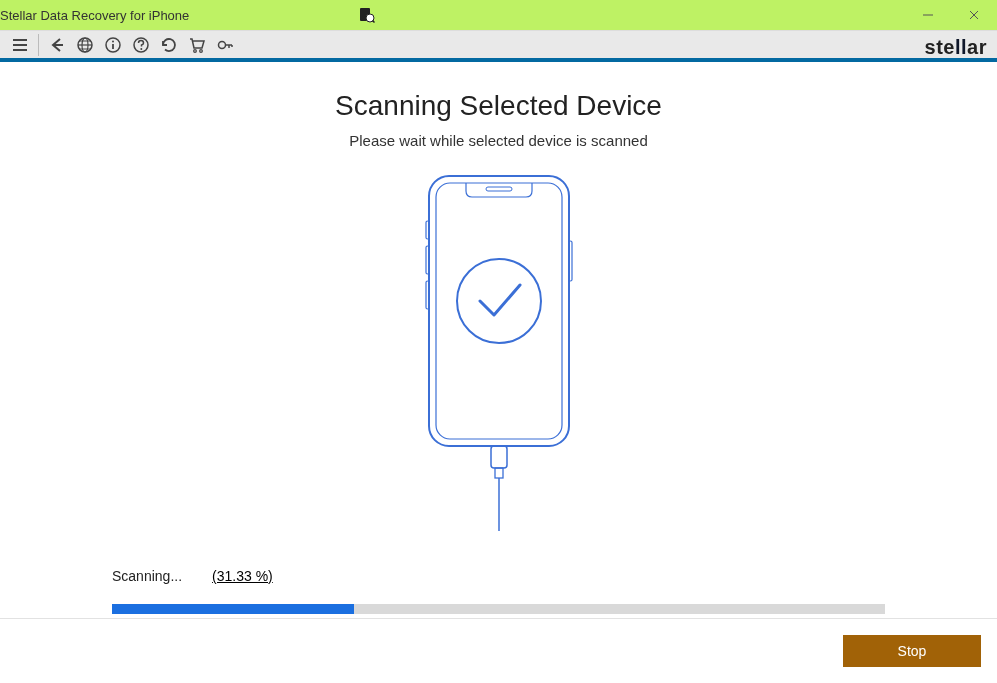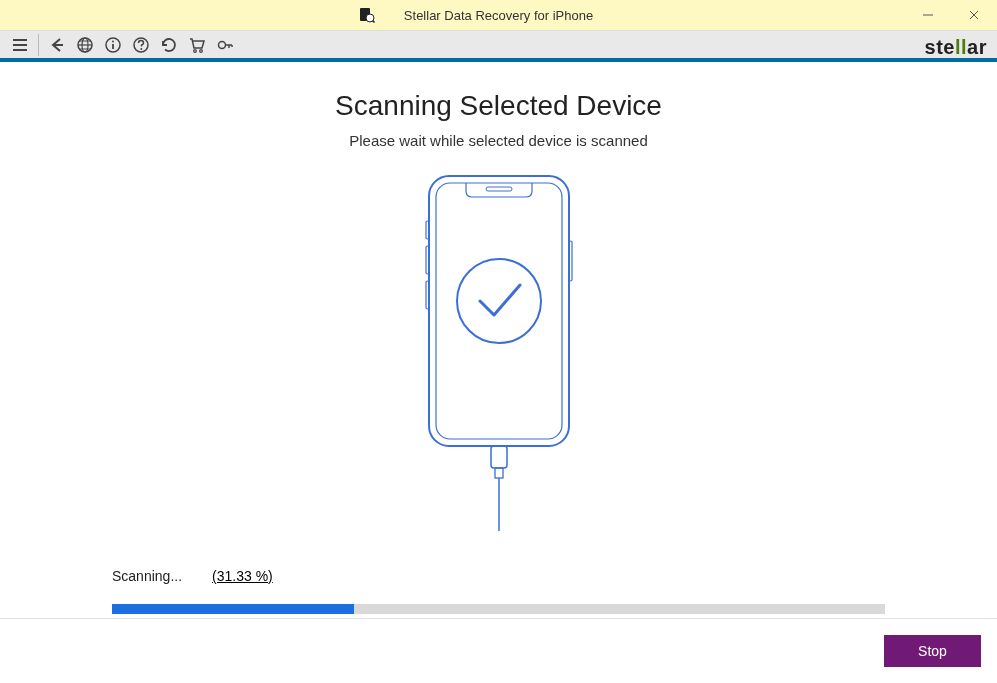--- a/index.html
+++ b/index.html
@@ -8,23 +8,23 @@
     background: #fff;
     width: 997px;
     height: 683px;
     overflow: hidden;
     color: #222;
   }
   .titlebar {
     height: 30px;
     display: flex;
     align-items: center;
-    justify-content: center;
+    justify-content: flex-start;
     position: relative;
-    background: #fef9c3;
+    background: #bef264;
   }
   .titlebar .app-icon {
     position: absolute;
     left: 50%;
     transform: translateX(-140px);
     width: 16px; height: 16px;
     display:flex;align-items:center;justify-content:center;
   }
   .titlebar .title {
     font-size: 13px;
@@ -58,21 +58,21 @@
   }
   .tb-sep {
     width:1px; height:22px; background:#bbb; margin:0 4px;
   }
   .brand {
     position:absolute; right:10px; top:0; height:32px;
     display:flex; align-items:center;
     font-size:20px; font-weight:600; letter-spacing:0.5px;
     color:#222;
   }
-  .brand .ll { color:#4d7c0f; }
+  .brand .ll { color:#0f172a; }
   .content {
     text-align:center;
     padding-top: 28px;
   }
   .heading {
     font-size: 28px;
     font-weight: 400;
     color:#222;
   }
   .subheading {
@@ -108,22 +108,22 @@
     position:absolute; left:0; right:0; top:618px;
     height:1px; background:#e2e2e2;
   }
   .footer {
     position:absolute; left:0; right:0; bottom:0;
     height:64px;
     display:flex; align-items:center; justify-content:flex-end;
     padding-right:16px;
   }
   .stop-btn {
-    width:97px; height:32px;
-    background:#701a75;
+    width:138px; height:32px;
+    background:#a16207;
     color:#fff;
     border:none;
     font-size:14px;
     cursor:pointer;
   }
 </style>
 </head>
 <body>
 
 <div class="titlebar">

